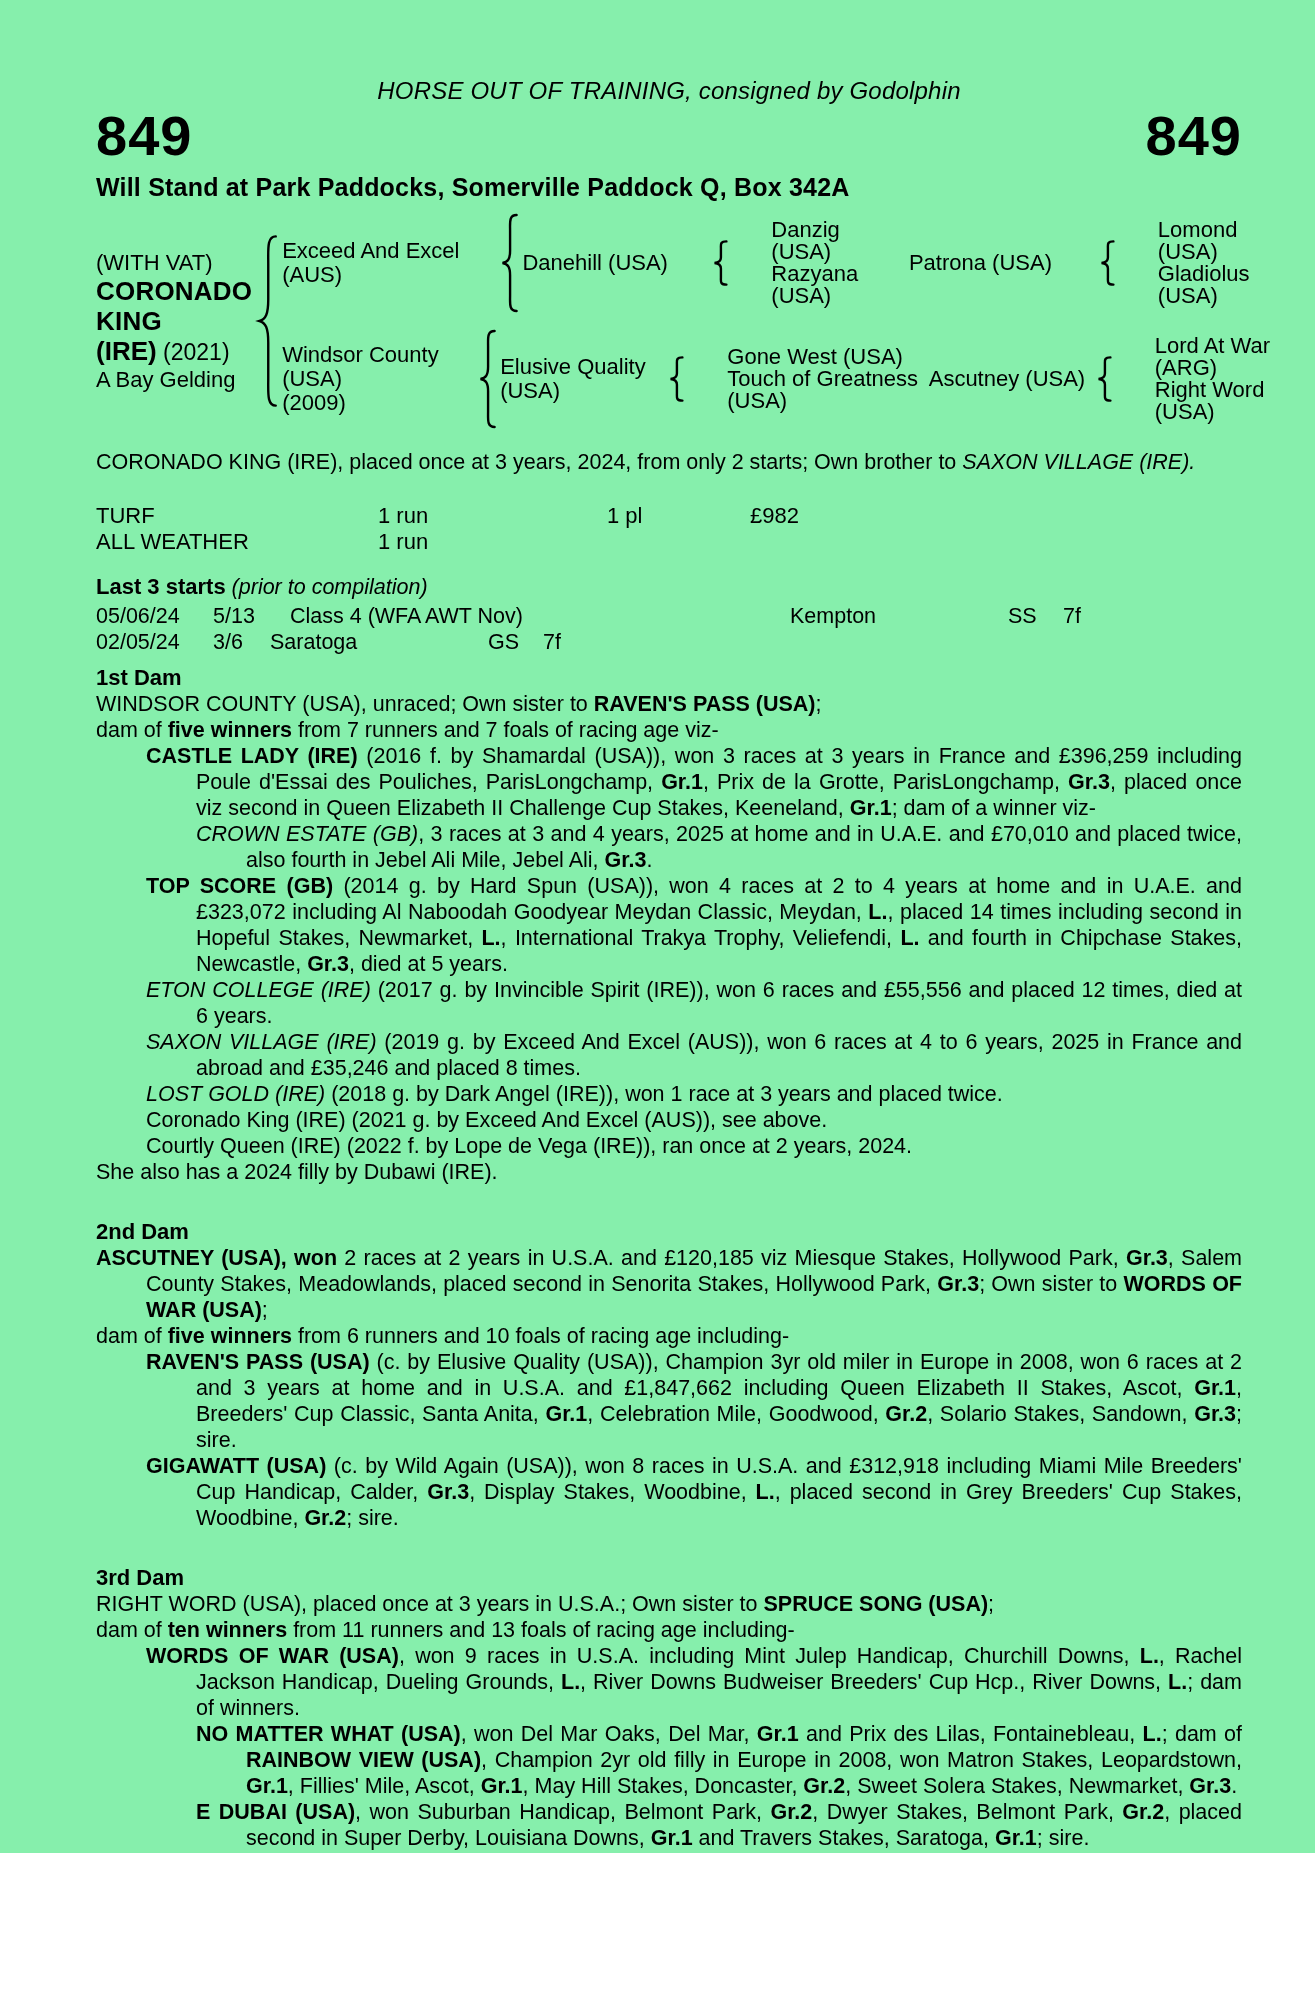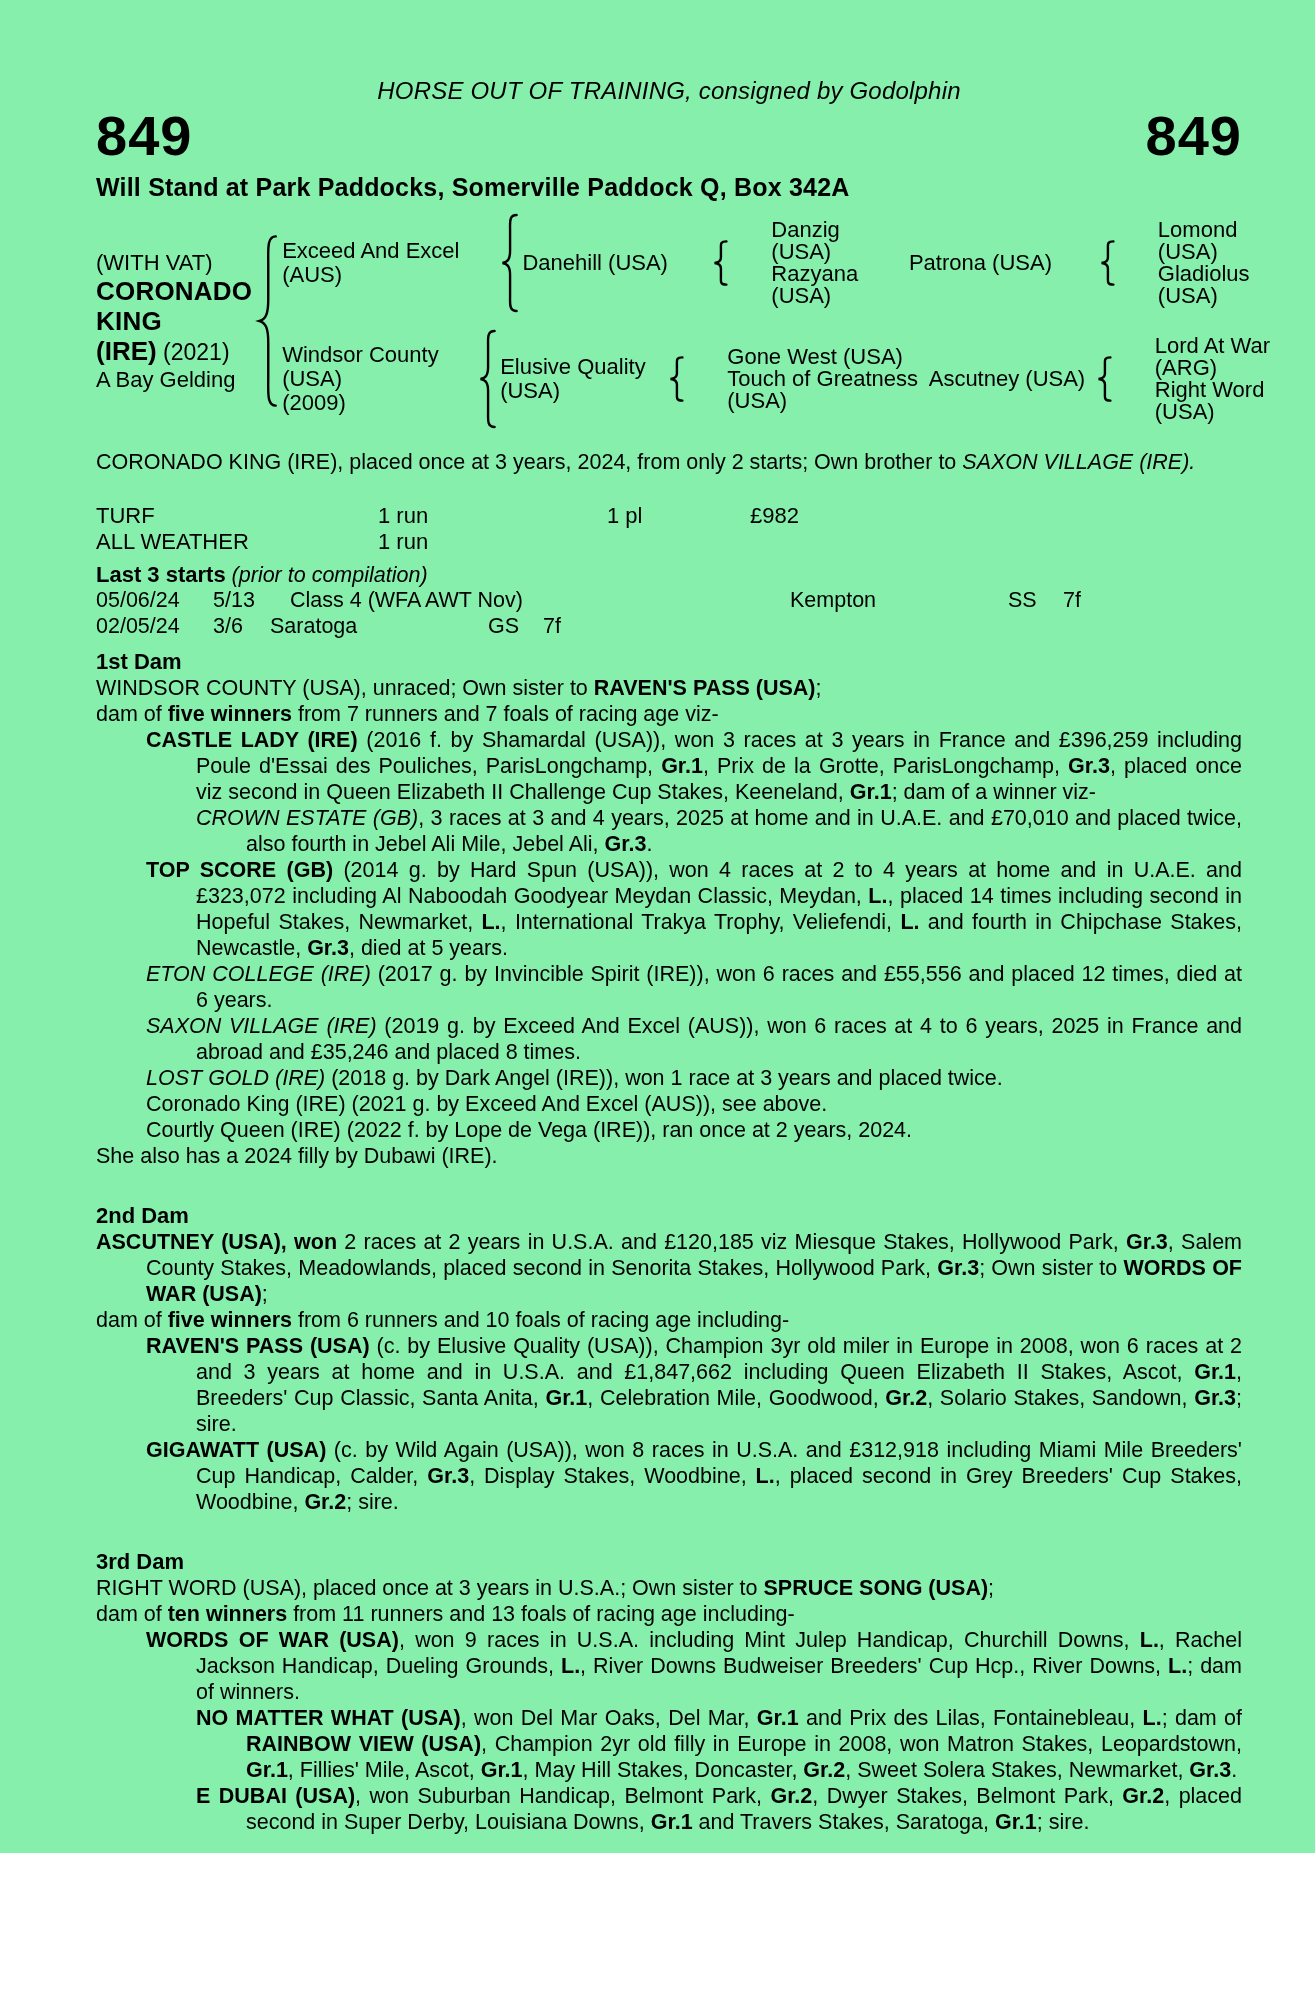--- a/index.html
+++ b/index.html
@@ -40,21 +40,21 @@
   .s-i { font-style:italic; }
 
   .race-summary { margin-top:19px; }
 
   .record { margin-top:28px; }
   .record-row { display:flex; font-size:22px; line-height:26px; }
   .rec-surface { width:282px; }
   .rec-runs { width:229px; }
   .rec-places { width:143px; }
 
-  .form-heading { margin-top:8px; font-size:21.5px; line-height:24px; }
+  .form-heading { margin-top:16px; font-size:21.5px; line-height:32px; }
   .form-heading .fh-b { font-weight:700; font-size:22px; }
   .form-heading .fh-i { font-style:italic; }
   .form-row { display:flex; font-size:21.5px; line-height:26px; }
   .fdate { width:117px; }
   .fpos { width:57px; text-align:left; }
   .frace { width:520px; padding-left:20px; }
   .fcourse { width:218px; }
   .fgoing { width:55px; }
 
   .dam-section { margin-top:34px; }

